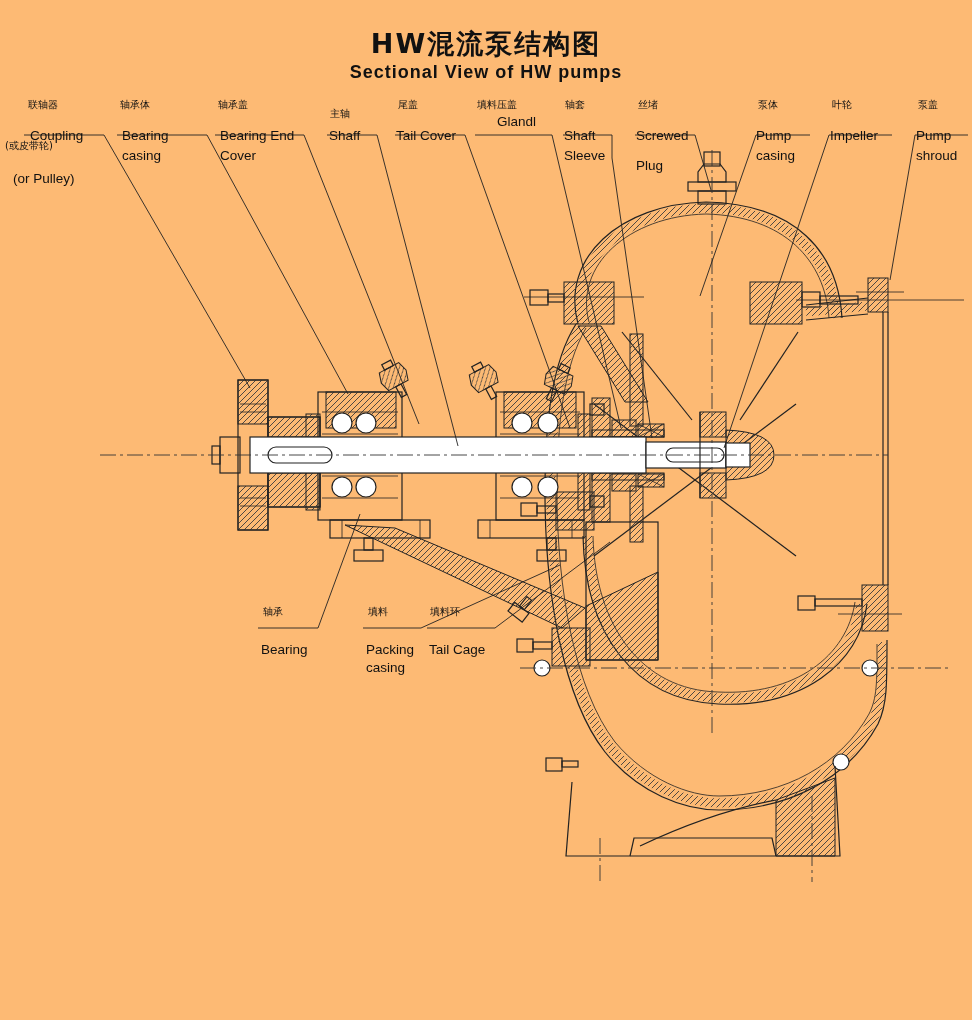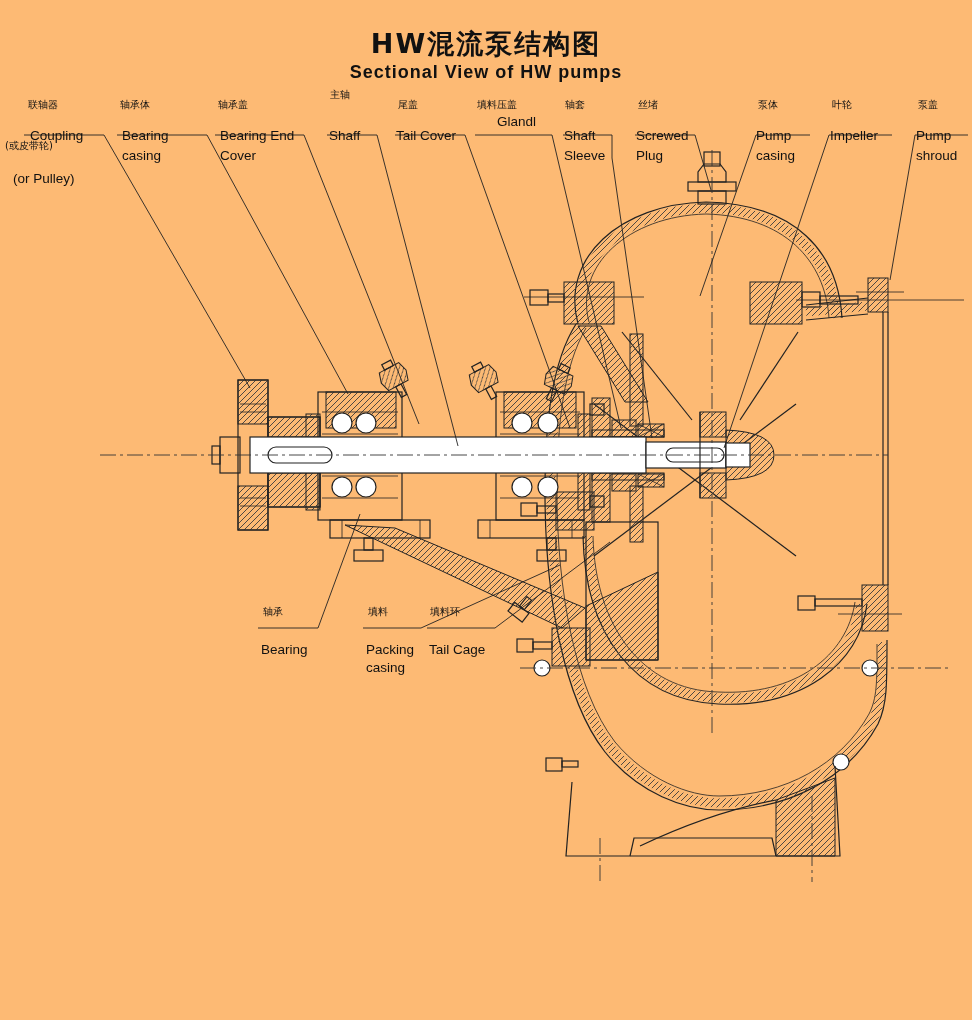--- a/index.html
+++ b/index.html
@@ -267,36 +267,36 @@
   <div class="lbl en" style="left:13px;top:160px">(or Pulley)</div>
 
   <div class="lbl zh" style="left:120px;top:99px">轴承体</div>
   <div class="lbl en" style="left:122px;top:117px">Bearing</div>
   <div class="lbl en" style="left:122px;top:137px">casing</div>
 
   <div class="lbl zh" style="left:218px;top:99px">轴承盖</div>
   <div class="lbl en" style="left:220px;top:117px">Bearing End</div>
   <div class="lbl en" style="left:220px;top:137px">Cover</div>
 
-  <div class="lbl zh" style="left:330px;top:89px">主轴</div>
+  <div class="lbl zh" style="left:330px;top:108px">主轴</div>
   <div class="lbl en" style="left:329px;top:117px">Shaff</div>
 
   <div class="lbl zh" style="left:398px;top:99px">尾盖</div>
   <div class="lbl en" style="left:396px;top:117px">Tail Cover</div>
 
   <div class="lbl zh" style="left:477px;top:99px">填料压盖</div>
   <div class="lbl en" style="left:497px;top:103px">Glandl</div>
 
   <div class="lbl zh" style="left:565px;top:99px">轴套</div>
   <div class="lbl en" style="left:564px;top:117px">Shaft</div>
   <div class="lbl en" style="left:564px;top:137px">Sleeve</div>
 
   <div class="lbl zh" style="left:638px;top:99px">丝堵</div>
   <div class="lbl en" style="left:636px;top:117px">Screwed</div>
-  <div class="lbl en" style="left:636px;top:137px">Plug</div>
+  <div class="lbl en" style="left:636px;top:147px">Plug</div>
 
   <div class="lbl zh" style="left:758px;top:99px">泵体</div>
   <div class="lbl en" style="left:756px;top:117px">Pump</div>
   <div class="lbl en" style="left:756px;top:137px">casing</div>
 
   <div class="lbl zh" style="left:832px;top:99px">叶轮</div>
   <div class="lbl en" style="left:830px;top:117px">Impeller</div>
 
   <div class="lbl zh" style="left:918px;top:99px">泵盖</div>
   <div class="lbl en" style="left:916px;top:117px">Pump</div>

